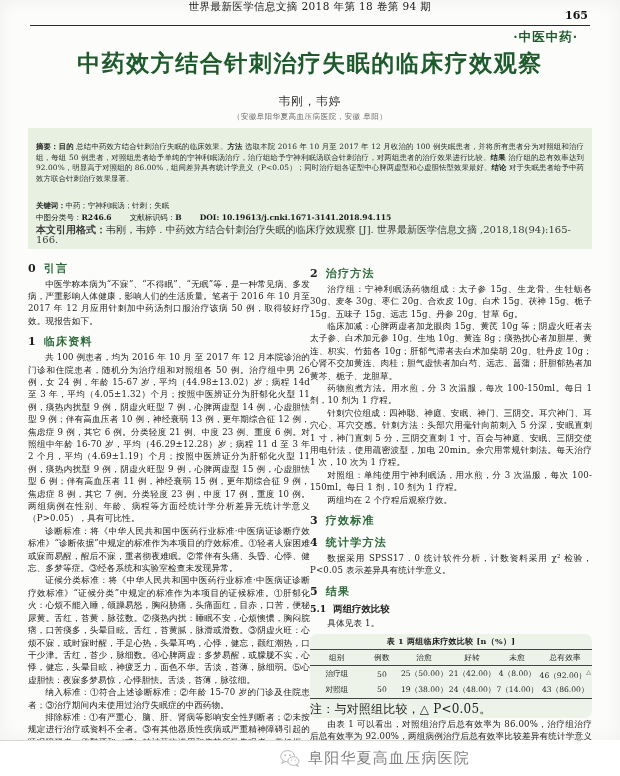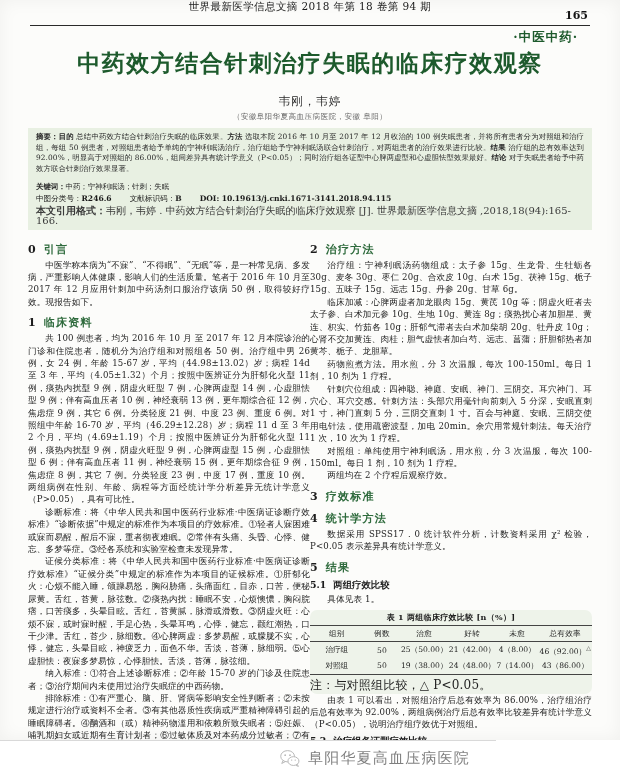--- a/index.html
+++ b/index.html
@@ -84,56 +84,57 @@
     text-align: center;
     margin-top: 3px;
     font-size: 7.6px;
     color: #6e6e6e;
     letter-spacing: .4px;
   }
   
   .abstract-box {
     margin: 6px 10px 0 10px;
     background: #e8f0e2;
-    padding: 4px 8px 4px 8px;
+    padding: 14px 8px 4px 8px;
     box-sizing: border-box;
   }
   .abs-line {
     font-size: 7.4px;
     line-height: 10.4px;
     color: #2a2a2a;
     text-align: justify;
     letter-spacing: .1px;
   }
   .abs-line b { font-weight: bold; }
   .abs-keywords {
     font-size: 7.4px;
     line-height: 11px;
     color: #2a2a2a;
-    margin-top: 7px;
+    margin-top: 16px;
   }
   .abs-meta {
     font-size: 7.6px;
     line-height: 11.5px;
     color: #1a1a1a;
     margin-top: 1px;
     display: flex;
     gap: 18px;
   }
   .abs-meta b { font-weight: bold; }
   .abs-cite {
     font-size: 10px;
     line-height: 10px;
     color: #3a3a3a;
     margin-top: 1px;
   }
   
   .columns {
     display: flex;
     margin: 5px 10px 12px 10px;
+    align-items: flex-end;
   }
   .col {
     width: 284px;
     box-sizing: border-box;
   }
   .sec-head {
     font-size: 11px;
     font-weight: bold;
     color: #2f6b3d;
     margin: 7px 0 2px 0;

